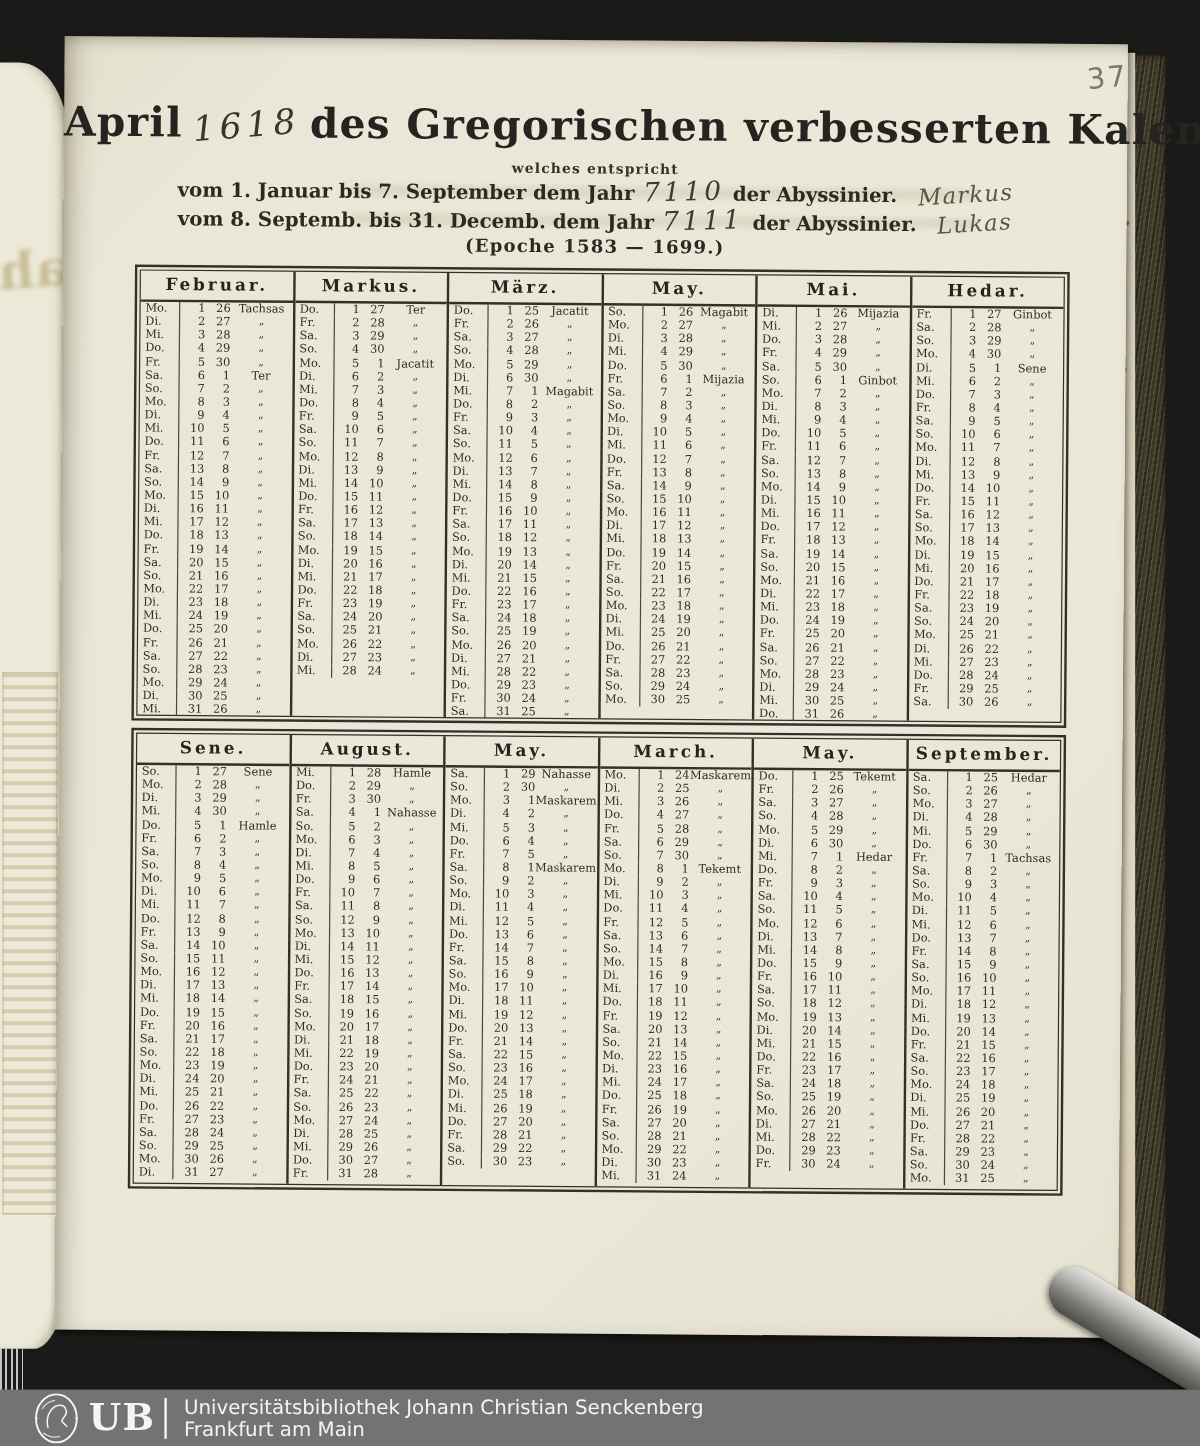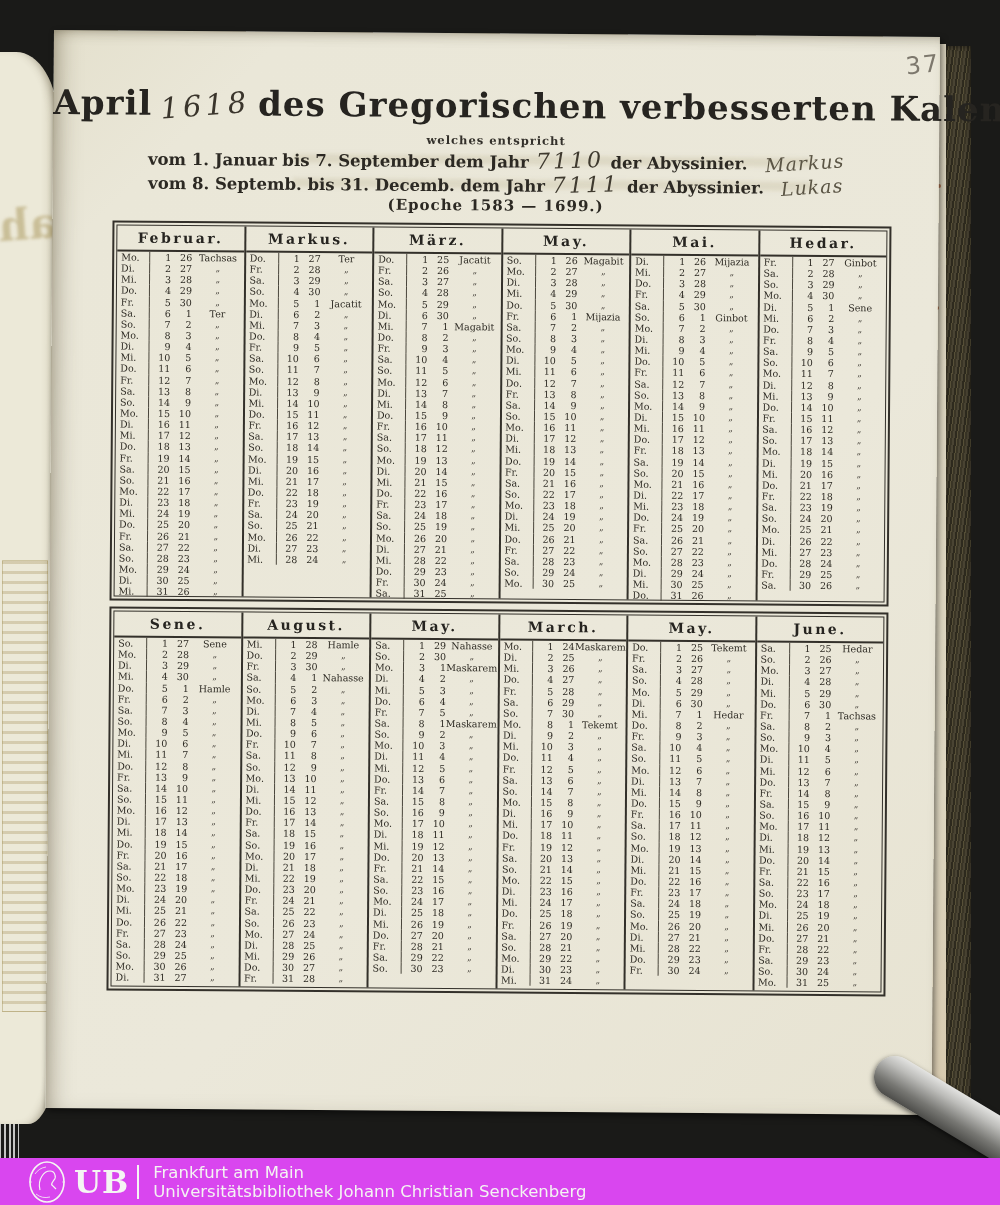--- a/index.html
+++ b/index.html
@@ -86,21 +86,21 @@
 
   
   .metal-clip{position:absolute;left:874px;top:1056px;width:230px;height:42px;
     border-radius:21px;transform:rotate(31deg);transform-origin:21px 21px;
     background:linear-gradient(to bottom,#e3e3e1,#bcbcb9 28%,#777773 68%,#4c4c49);
     box-shadow:0 2px 5px rgba(0,0,0,.55);}
 
   
   .logo-overflow{position:absolute;left:0;top:1124px;width:22px;height:36px;
     background:repeating-linear-gradient(90deg,rgba(240,240,238,.8) 0 1.5px,transparent 1.5px 4.5px);}
-  .banner{position:absolute;left:0;top:1158px;width:1000px;height:47px;background:#d946ef;
+  .banner{position:absolute;left:0;top:1158px;width:1000px;height:47px;background:#737373;
     display:flex;align-items:center;font-family:"DejaVu Sans","Liberation Sans",sans-serif;}
   .portrait{margin-left:26px;flex:none;}
   .ub{font-family:"DejaVu Serif","Liberation Serif",serif;font-weight:bold;font-size:31px;
     color:#f5f5f3;margin-left:6px;letter-spacing:1px;}
   .logo-sep{width:2px;height:34px;background:#f5f5f3;margin-left:8px;flex:none;}
   .banner-text{margin-left:14px;color:#f4f4f2;font-size:16.5px;line-height:19px;}
 </style>
 </head>
 <body>
 
@@ -2201,21 +2201,21 @@
             </div>
             <div class="cal-row">
               <span class="wd">Fr.</span>
               <span class="gday">30</span>
               <span class="aday">24</span>
               <span class="mlabel ditto">„</span>
             </div>
           </div>
         </div>
         <div class="month-col">
-          <div class="month-header">June.</div>
+          <div class="month-header">September.</div>
           <div class="month-body">
             <div class="cal-row">
               <span class="wd">Sa.</span>
               <span class="gday">1</span>
               <span class="aday">25</span>
               <span class="mlabel">Hedar</span>
             </div>
             <div class="cal-row">
               <span class="wd">So.</span>
               <span class="gday">2</span>
@@ -2410,16 +2410,16 @@
 <div class="banner">
   <svg class="portrait" width="42" height="44" viewBox="0 0 42 44">
     <ellipse cx="21" cy="22" rx="17" ry="20" fill="none" stroke="#f5f5f3" stroke-width="1.6"></ellipse>
     <path d="M14 30 q-2 -8 2 -14 q3 -5 8 -5 q4 0 5 4 q1 3 -1 5 l-2 3 q-1 2 1 3 l3 3" fill="none" stroke="#f5f5f3" stroke-width="1.2"></path>
     <path d="M10 34 q6 5 14 3 M9 14 q4 -6 11 -7" fill="none" stroke="#f5f5f3" stroke-width="1" opacity=".8"></path>
     <path d="M6 22 h-3 M39 22 h-3" stroke="#f5f5f3" stroke-width="1" opacity=".6"></path>
   </svg>
   <span class="ub">UB</span>
   <span class="logo-sep"></span>
   <div class="banner-text">
+    <div>Universitätsbibliothek Johann Christian Senckenberg</div>
     <div>Frankfurt am Main</div>
-    <div>Universitätsbibliothek Johann Christian Senckenberg</div>
   </div>
 </div>
 
 </body></html>

